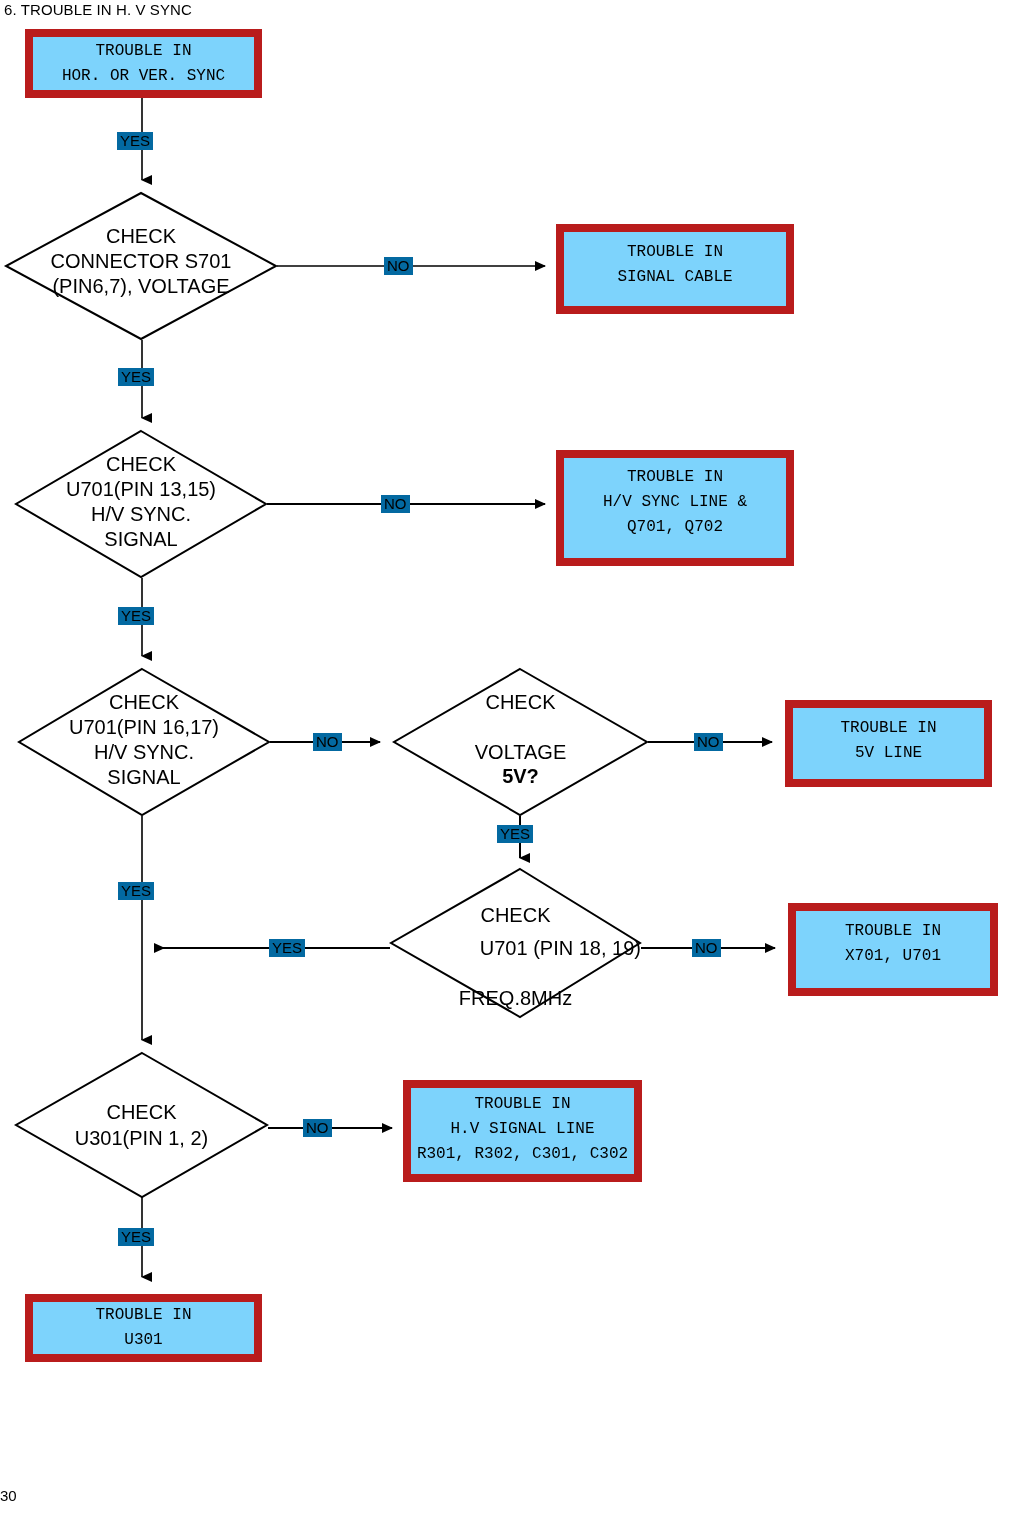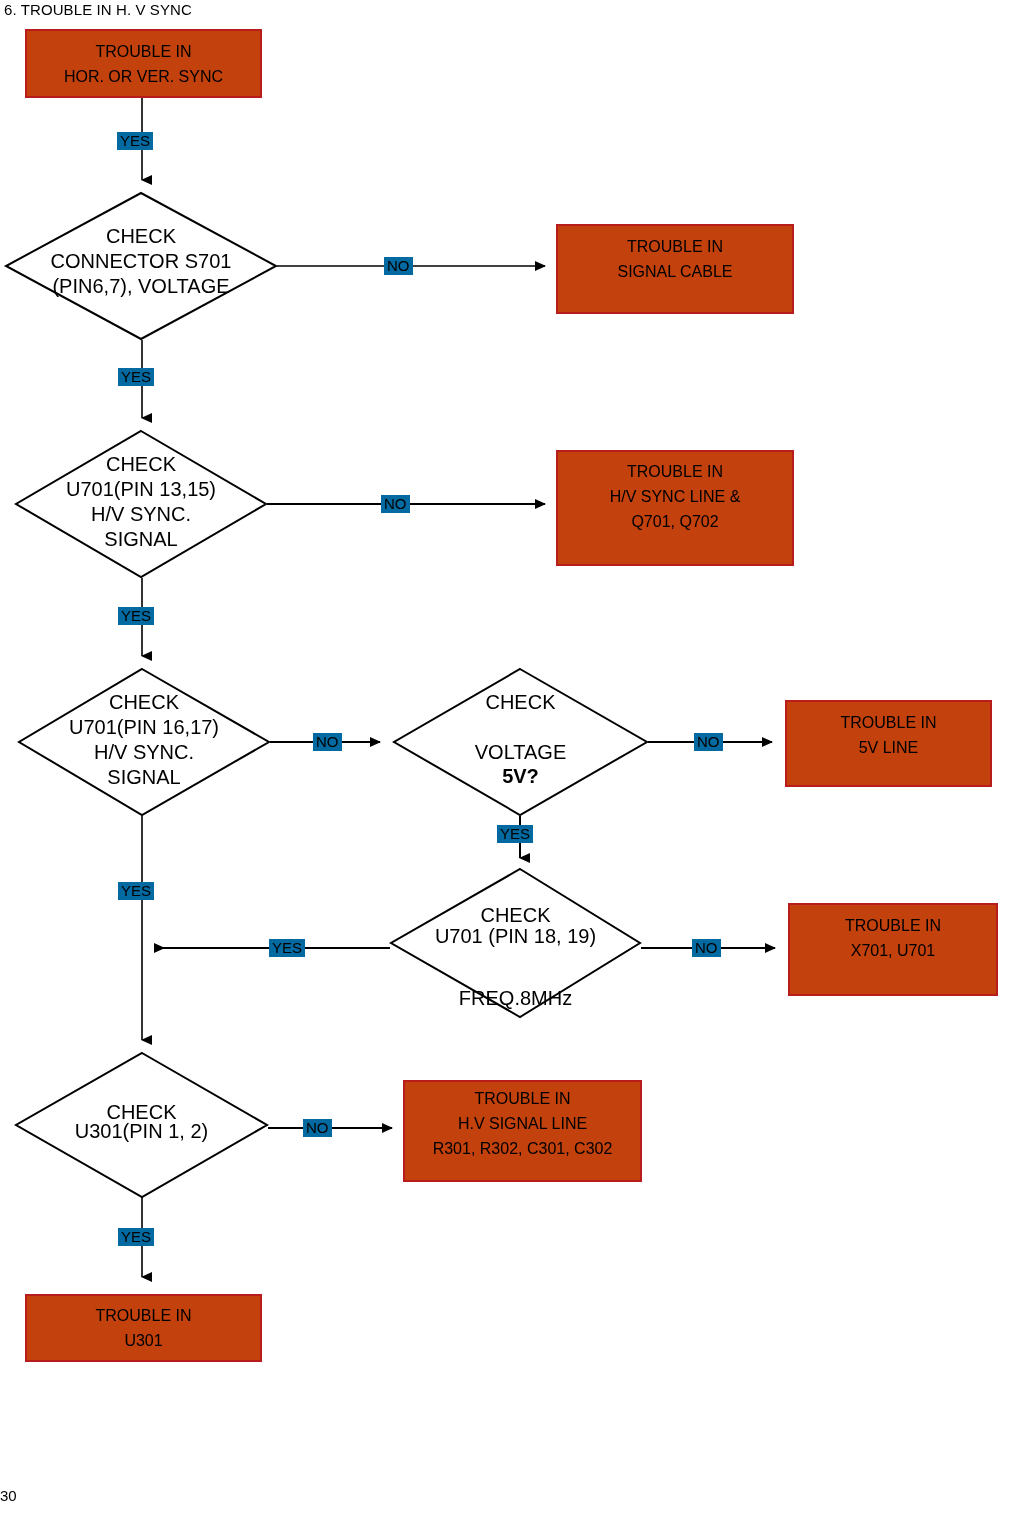--- a/index.html
+++ b/index.html
@@ -36,25 +36,26 @@
     top: 1487px;
     width: 1024px;
     font-size: 15px;
   }
   
   .node {
     position: absolute;
     box-sizing: border-box;
   }
   .rect {
-    border: 2px solid #b91c1c;
-    background: #c2410c;
+    border: 8px solid #b91c1c;
+    background: #7dd3fc;
     display: flex;
     flex-direction: column;
     align-items: center;
+    font-family: Liberation Mono, monospace;
   }
   .rect.valign-top { justify-content: flex-start; }
   .rect.valign-mid  { justify-content: center; }
   .rect .txt {
     font-size: 16px;
     line-height: 25px;
     white-space: nowrap;
     text-align: center;
   }
   .diamond-wrap {
@@ -197,35 +198,35 @@
   <div class="node rect valign-top" style="left:785px; top:700px; width:207px; height:87px; padding-top:8px;">
     <div class="txt">TROUBLE IN</div>
     <div class="txt">5V LINE</div>
   </div>
 
   <div class="diamond-wrap" style="left:390px; top:868px; width:251px; height:150px;">
     <svg width="251" height="150" viewBox="0 0 251 150">
       <polygon points="130,1 250,75 130,149 1,75" fill="#fff" stroke="#000" stroke-width="2"></polygon>
     </svg>
     <div class="diamond-label" style="top:35px;">CHECK</div>
-    <div class="diamond-label" style="top:56px;">U701 (PIN 18, 19)</div>
+    <div class="diamond-label" style="top:68px;text-align:right;">U701 (PIN 18, 19)</div>
     <div class="diamond-label" style="top:85px;margin-top:33px;">FREQ.8MHz</div>
   </div>
 
   <div class="node rect valign-top" style="left:788px; top:903px; width:210px; height:93px; padding-top:8px;">
     <div class="txt">TROUBLE IN</div>
     <div class="txt">X701, U701</div>
   </div>
 
   <div class="diamond-wrap" style="left:15px; top:1052px; width:253px; height:146px;">
     <svg width="253" height="146" viewBox="0 0 253 146">
       <polygon points="127,1 252,73 127,145 1,73" fill="#fff" stroke="#000" stroke-width="2"></polygon>
     </svg>
     <div class="diamond-label" style="top:48px;">CHECK</div>
-    <div class="diamond-label" style="top:67px;text-align:center;">U301(PIN 1, 2)</div>
+    <div class="diamond-label" style="top:74px;text-align:center;">U301(PIN 1, 2)</div>
   </div>
 
   <div class="node rect valign-top" style="left:403px; top:1080px; width:239px; height:102px; padding-top:4px;">
     <div class="txt">TROUBLE IN</div>
     <div class="txt">H.V SIGNAL LINE</div>
     <div class="txt">R301, R302, C301, C302</div>
   </div>
 
   <div class="node rect valign-mid" style="left:25px; top:1294px; width:237px; height:68px;">
     <div class="txt">TROUBLE IN</div>

